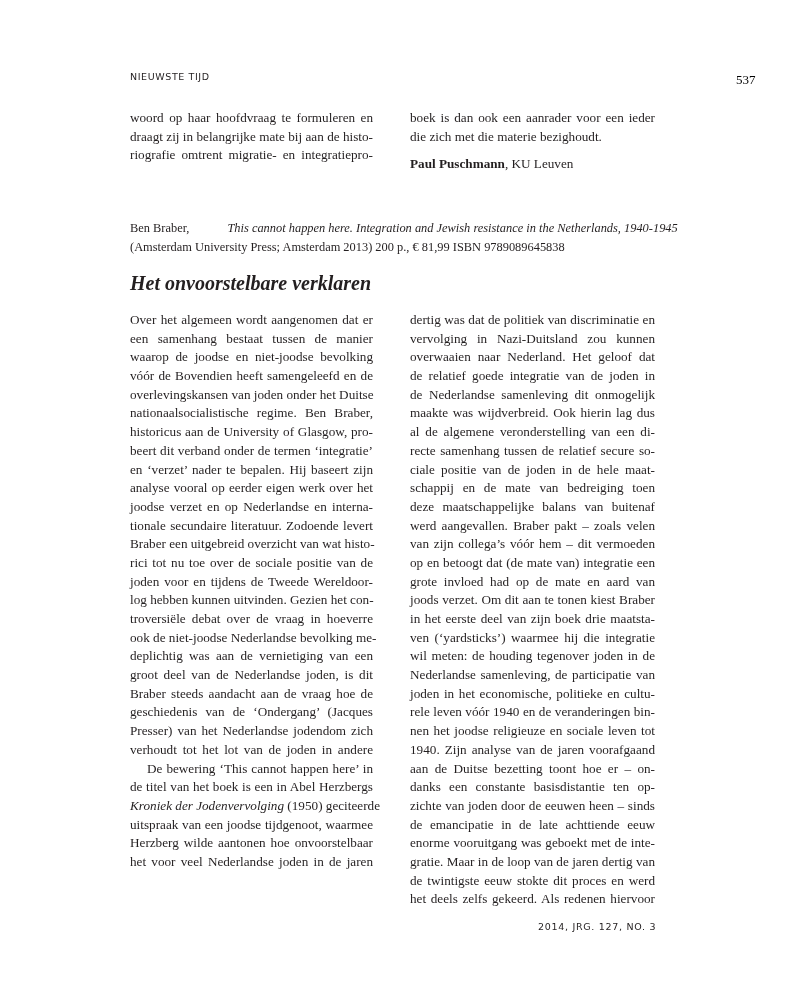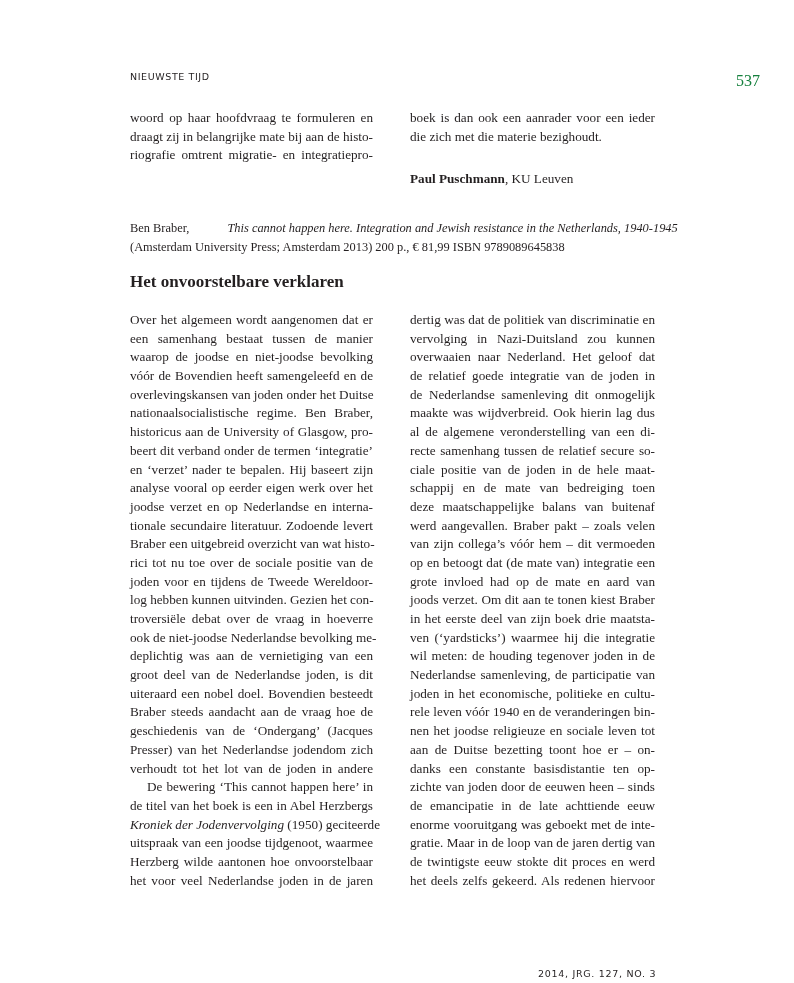--- a/index.html
+++ b/index.html
@@ -22,22 +22,22 @@
       font-family: "DejaVu Sans", "Liberation Sans", sans-serif;
       font-size: 9.5px;
       letter-spacing: 0.6px;
       color: #231f20;
     }
     .page-number {
       position: absolute;
       left: 736px;
       top: 72px;
       font-family: "Liberation Serif", serif;
-      font-size: 16px;
-      color: #15803d;
+      font-size: 13px;
+      color: #000000;
     }
     .col {
       position: absolute;
       font-size: 13.2px;
       line-height: 18.7px;
       text-align: justify;
       hyphens: manual;
     }
     .col .line {
       display: block;
@@ -57,21 +57,21 @@
       left: 130px;
       top: 109px;
       width: 243px;
     }
     .prev-right {
       left: 410px;
       top: 109px;
       width: 245px;
     }
     .signature {
-      margin-top: 24px;
+      margin-top: 9px;
     }
     .signature b {
       font-weight: bold;
     }
     .citation {
       position: absolute;
       left: 130px;
       top: 219px;
       width: 540px;
       font-size: 12.4px;
@@ -82,38 +82,39 @@
       white-space: nowrap;
     }
     .citation i {
       font-style: italic;
       margin-left: 35px;
     }
     .review-title {
       position: absolute;
       left: 130px;
       top: 272px;
-      font-size: 17px;
+      font-size: 20px;
       font-weight: bold;
       margin: 0;
+      font-style: italic;
     }
     .body-left {
       left: 130px;
       top: 311px;
       width: 243px;
     }
     .body-right {
       left: 410px;
       top: 311px;
       width: 245px;
     }
     .footer {
       position: absolute;
       left: 538px;
-      top: 968px;
+      top: 921px;
       font-family: "DejaVu Sans", "Liberation Sans", sans-serif;
       font-size: 9.5px;
       letter-spacing: 0.7px;
       color: #231f20;
     }
   </style>
 </head>
 <body>
 
 <div class="running-head">NIEUWSTE TIJD</div>
@@ -154,21 +155,20 @@
     <span class="line">joodse verzet en op Nederlandse en interna-</span>
     <span class="line">tionale secundaire literatuur. Zodoende levert</span>
     <span class="line">Braber een uitgebreid overzicht van wat histo-</span>
     <span class="line">rici tot nu toe over de sociale positie van de</span>
     <span class="line">joden voor en tijdens de Tweede Wereldoor-</span>
     <span class="line">log hebben kunnen uitvinden. Gezien het con-</span>
     <span class="line">troversiële debat over de vraag in hoeverre</span>
     <span class="line">ook de niet-joodse Nederlandse bevolking me-</span>
     <span class="line">deplichtig was aan de vernietiging van een</span>
     <span class="line">groot deel van de Nederlandse joden, is dit</span>
-    <span class="line">uiteraard een nobel doel. Bovendien besteedt</span>
     <span class="line">Braber steeds aandacht aan de vraag hoe de</span>
     <span class="line">geschiedenis van de ‘Ondergang’ (Jacques</span>
     <span class="line">Presser) van het Nederlandse jodendom zich</span>
     <span class="line">verhoudt tot het lot van de joden in andere</span>
     <span class="line indent">De bewering ‘This cannot happen here’ in</span>
     <span class="line">de titel van het boek is een in Abel Herzbergs</span>
     <span class="line"><i>Kroniek der Jodenvervolging</i><span> (1950) geciteerde</span></span>
     <span class="line">uitspraak van een joodse tijdgenoot, waarmee</span>
     <span class="line">Herzberg wilde aantonen hoe onvoorstelbaar</span>
     <span class="line">het voor veel Nederlandse joden in de jaren</span>
@@ -190,20 +190,21 @@
     <span class="line">op en betoogt dat (de mate van) integratie een</span>
     <span class="line">grote invloed had op de mate en aard van</span>
     <span class="line">joods verzet. Om dit aan te tonen kiest Braber</span>
     <span class="line">in het eerste deel van zijn boek drie maatsta-</span>
     <span class="line">ven (‘yardsticks’) waarmee hij die integratie</span>
     <span class="line">wil meten: de houding tegenover joden in de</span>
     <span class="line">Nederlandse samenleving, de participatie van</span>
     <span class="line">joden in het economische, politieke en cultu-</span>
     <span class="line">rele leven vóór 1940 en de veranderingen bin-</span>
     <span class="line">nen het joodse religieuze en sociale leven tot</span>
+    <span class="line">1940. Zijn analyse van de jaren voorafgaand</span>
     <span class="line">aan de Duitse bezetting toont hoe er – on-</span>
     <span class="line">danks een constante basisdistantie ten op-</span>
     <span class="line">zichte van joden door de eeuwen heen – sinds</span>
     <span class="line">de emancipatie in de late achttiende eeuw</span>
     <span class="line">enorme vooruitgang was geboekt met de inte-</span>
     <span class="line">gratie. Maar in de loop van de jaren dertig van</span>
     <span class="line">de twintigste eeuw stokte dit proces en werd</span>
     <span class="line">het deels zelfs gekeerd. Als redenen hiervoor</span>
   </div>
 

